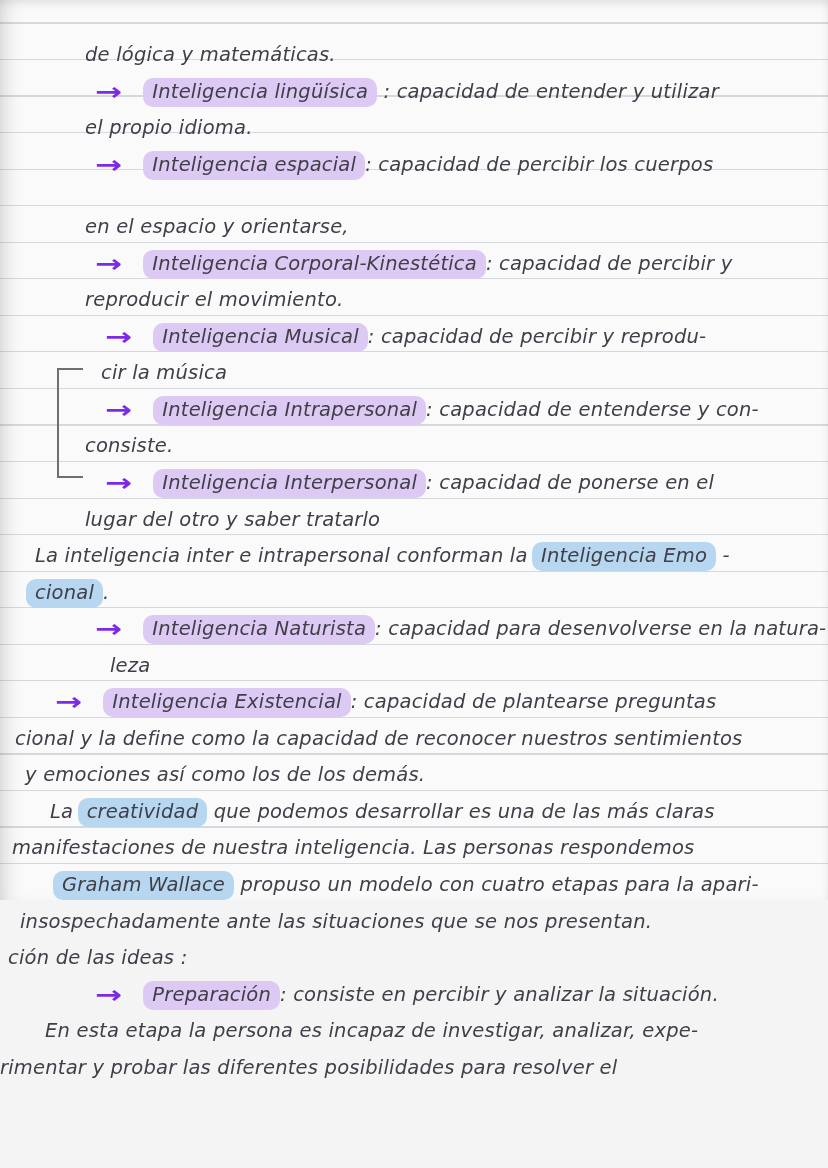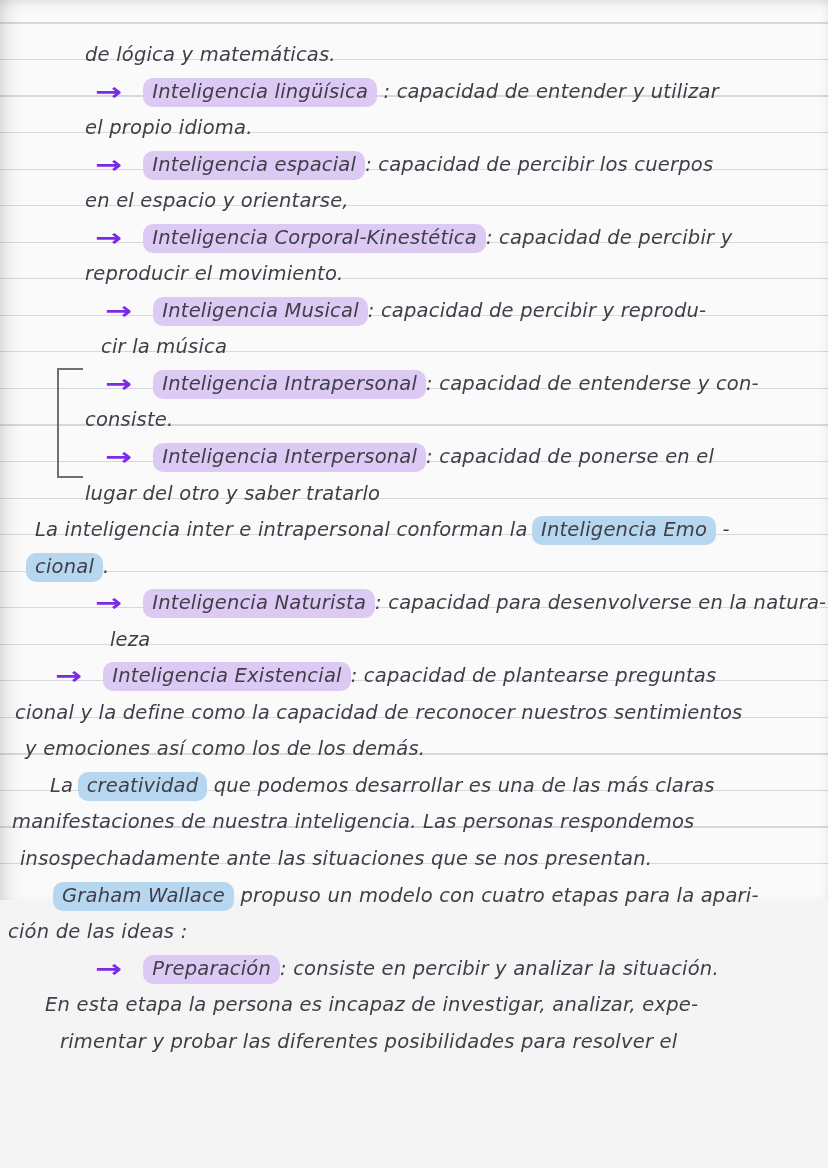--- a/index.html
+++ b/index.html
@@ -77,38 +77,38 @@
 </head>
 <body>
 
 <div class="page">
   <div class="bracket"></div>
   <div class="lines">
       <div class="line" style="padding-left: 85px;"><span>de lógica y matemáticas.</span></div>
       <div class="line" style="padding-left: 95px;"><span class="arrow">→</span><span class="hl hl-purple">Inteligencia lingüísica</span><span> : capacidad de entender y utilizar</span></div>
       <div class="line" style="padding-left: 85px;"><span>el propio idioma.</span></div>
       <div class="line" style="padding-left: 95px;"><span class="arrow">→</span><span class="hl hl-purple">Inteligencia espacial</span><span>: capacidad de percibir los cuerpos</span></div>
-      <div class="line" style="padding-left: 85px;"><span>en el espacio y orientarse,</span></div>
+      <div class="line" style="padding-left: 85px; margin-top: 26px;"><span>en el espacio y orientarse,</span></div>
       <div class="line" style="padding-left: 95px;"><span class="arrow">→</span><span class="hl hl-purple">Inteligencia Corporal-Kinestética</span><span>: capacidad de percibir y</span></div>
       <div class="line" style="padding-left: 85px;"><span>reproducir el movimiento.</span></div>
       <div class="line" style="padding-left: 105px;"><span class="arrow">→</span><span class="hl hl-purple">Inteligencia Musical</span><span>: capacidad de percibir y reprodu-</span></div>
       <div class="line" style="padding-left: 85px; margin-left: 16px;"><span>cir la música</span></div>
       <div class="line" style="padding-left: 105px;"><span class="arrow">→</span><span class="hl hl-purple">Inteligencia Intrapersonal</span><span>: capacidad de entenderse y con-</span></div>
       <div class="line" style="padding-left: 85px;"><span>consiste.</span></div>
       <div class="line" style="padding-left: 105px;"><span class="arrow">→</span><span class="hl hl-purple">Inteligencia Interpersonal</span><span>: capacidad de ponerse en el</span></div>
       <div class="line" style="padding-left: 85px;"><span>lugar del otro y saber tratarlo</span></div>
       <div class="line" style="padding-left: 35px;"><span>La inteligencia inter e intrapersonal conforman la </span><span class="hl hl-blue">Inteligencia Emo</span><span> -</span></div>
       <div class="line" style="padding-left: 28px;"><span class="hl hl-blue">cional</span><span>.</span></div>
       <div class="line" style="padding-left: 95px;"><span class="arrow">→</span><span class="hl hl-purple">Inteligencia Naturista</span><span>: capacidad para desenvolverse en la natura-</span></div>
       <div class="line" style="padding-left: 110px;"><span>leza</span></div>
       <div class="line" style="padding-left: 55px;"><span class="arrow">→</span><span class="hl hl-purple">Inteligencia Existencial</span><span>: capacidad de plantearse preguntas</span></div>
       <div class="line" style="padding-left: 15px;"><span>cional y la define como la capacidad de reconocer nuestros sentimientos</span></div>
       <div class="line" style="padding-left: 25px;"><span>y emociones así como los de los demás.</span></div>
       <div class="line" style="padding-left: 50px;"><span>La </span><span class="hl hl-blue">creatividad</span><span> que podemos desarrollar es una de las más claras</span></div>
       <div class="line" style="padding-left: 12px;"><span>manifestaciones de nuestra inteligencia. Las personas respondemos</span></div>
+      <div class="line" style="padding-left: 55px;"><span class="hl hl-blue">Graham Wallace</span><span> propuso un modelo con cuatro etapas para la apari-</span></div>
       <div class="line" style="padding-left: 20px;"><span>insospechadamente ante las situaciones que se nos presentan.</span></div>
-      <div class="line" style="padding-left: 55px;"><span class="hl hl-blue">Graham Wallace</span><span> propuso un modelo con cuatro etapas para la apari-</span></div>
       <div class="line" style="padding-left: 8px;"><span>ción de las ideas :</span></div>
       <div class="line" style="padding-left: 95px;"><span class="arrow">→</span><span class="hl hl-purple">Preparación</span><span>: consiste en percibir y analizar la situación.</span></div>
       <div class="line" style="padding-left: 45px;"><span>En esta etapa la persona es incapaz de investigar, analizar, expe-</span></div>
-      <div class="line" style="padding-left: 60px;"><span>rimentar y probar las diferentes posibilidades para resolver el</span></div>
+      <div class="line" style=""><span>rimentar y probar las diferentes posibilidades para resolver el</span></div>
     </div>
 </div>
 
 </body></html>

